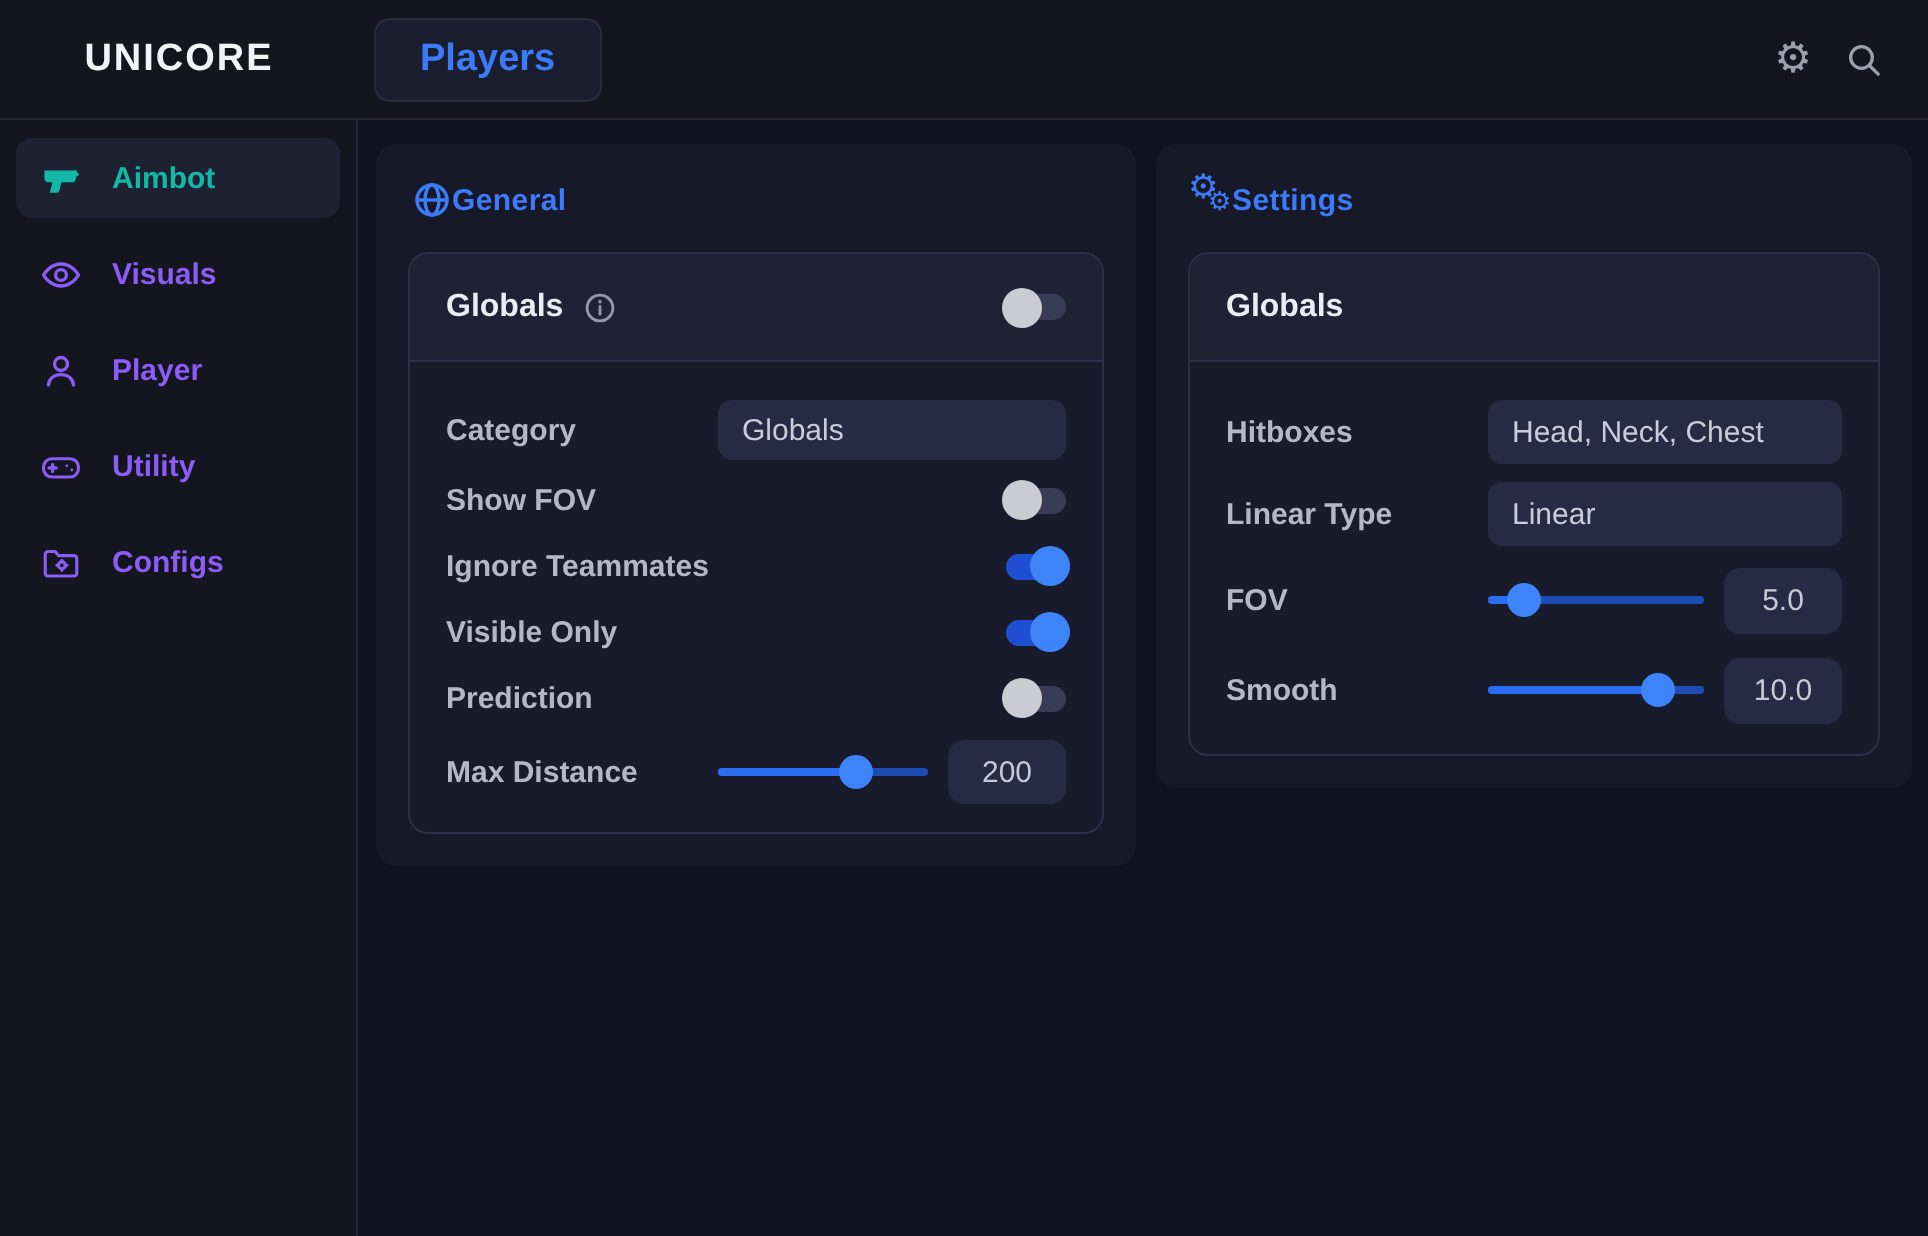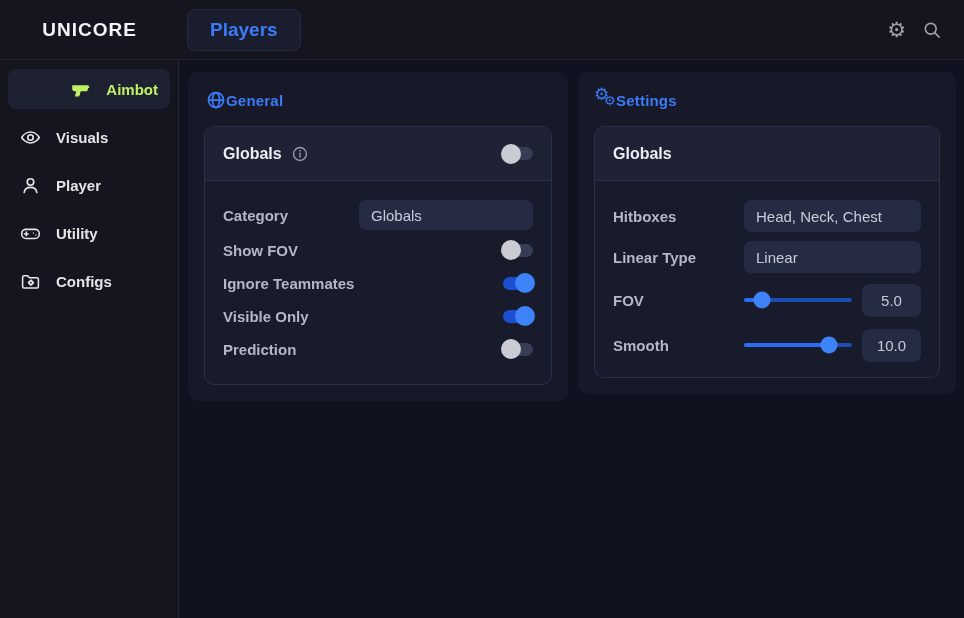--- a/index.html
+++ b/index.html
@@ -29,23 +29,23 @@
 
   
   .body-row { flex:1; display:flex; min-height:0; }
   .sidebar {
     width:179px; flex:0 0 auto; background:#14151e; border-right:1px solid #232532;
     padding:9px 8px;
   }
   .side-item {
     height:40px; border-radius:8px; display:flex; align-items:center;
     padding:0 12px; gap:15px; margin-bottom:8px; cursor:pointer;
-    color:#e5e5e5; font-size:15px; font-weight:700;
-  }
-  .side-item.active { background:#1e2132; color:#bef264;justify-content:flex-end; }
+    color:#8b5cf6; font-size:15px; font-weight:700;
+  }
+  .side-item.active { background:#1e2132; color:#14b8a6; }
   .side-item svg { width:21px; height:21px; flex:0 0 auto; }
 
   .content { flex:1; padding:12px 9px; display:flex; align-items:flex-start; gap:10px; background:#111220; }
 
   .panel { background:#171928; border-radius:10px; padding:16px; }
   .panel-general { width:380px; }
   .panel-settings { width:378px; }
   .panel-head { display:flex; align-items:center; margin:2px 0 16px 2px; color:#3c7bf8; }
   .panel-head .p-icon { width:20px; height:20px; position:relative; }
   .panel-title { font-size:15px; font-weight:700; letter-spacing:.2px; }
@@ -228,20 +228,30 @@
               </div>
             </div>
 
             <div class="row row-toggle">
               <span class="row-label">Prediction</span>
               <div class="toggle">
                 <div class="knob"></div>
               </div>
             </div>
 
+            <div class="row" style="margin-bottom:0;">
+              <span class="row-label">Max Distance</span>
+              <div class="slider-wrap slider-wrap-g">
+                <div class="slider">
+                  <div class="fill" style="width: 66%;"></div>
+                  <div class="knob" style="left: 66%;"></div>
+                </div>
+                <div class="value-box vb-g">200</div>
+              </div>
+            </div>
 
           </div>
         </div>
       </div>
 
       <div class="panel panel-settings">
         <div class="panel-head">
           <span class="gears-double p-icon">
             <span class="g1">⚙︎</span>
             <span class="g2">⚙︎</span>

